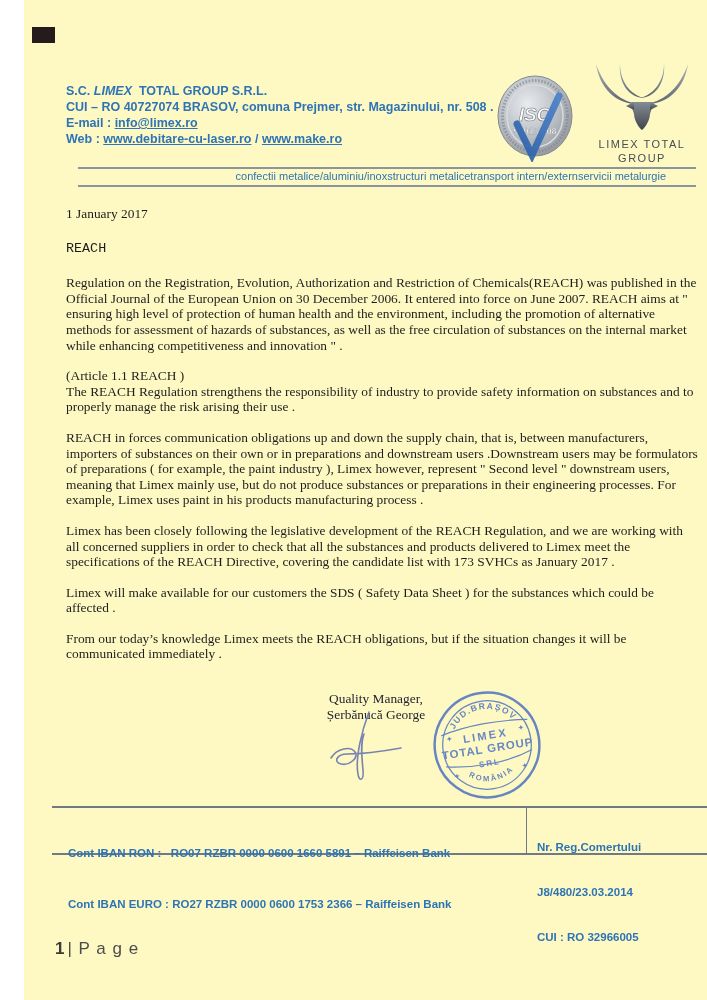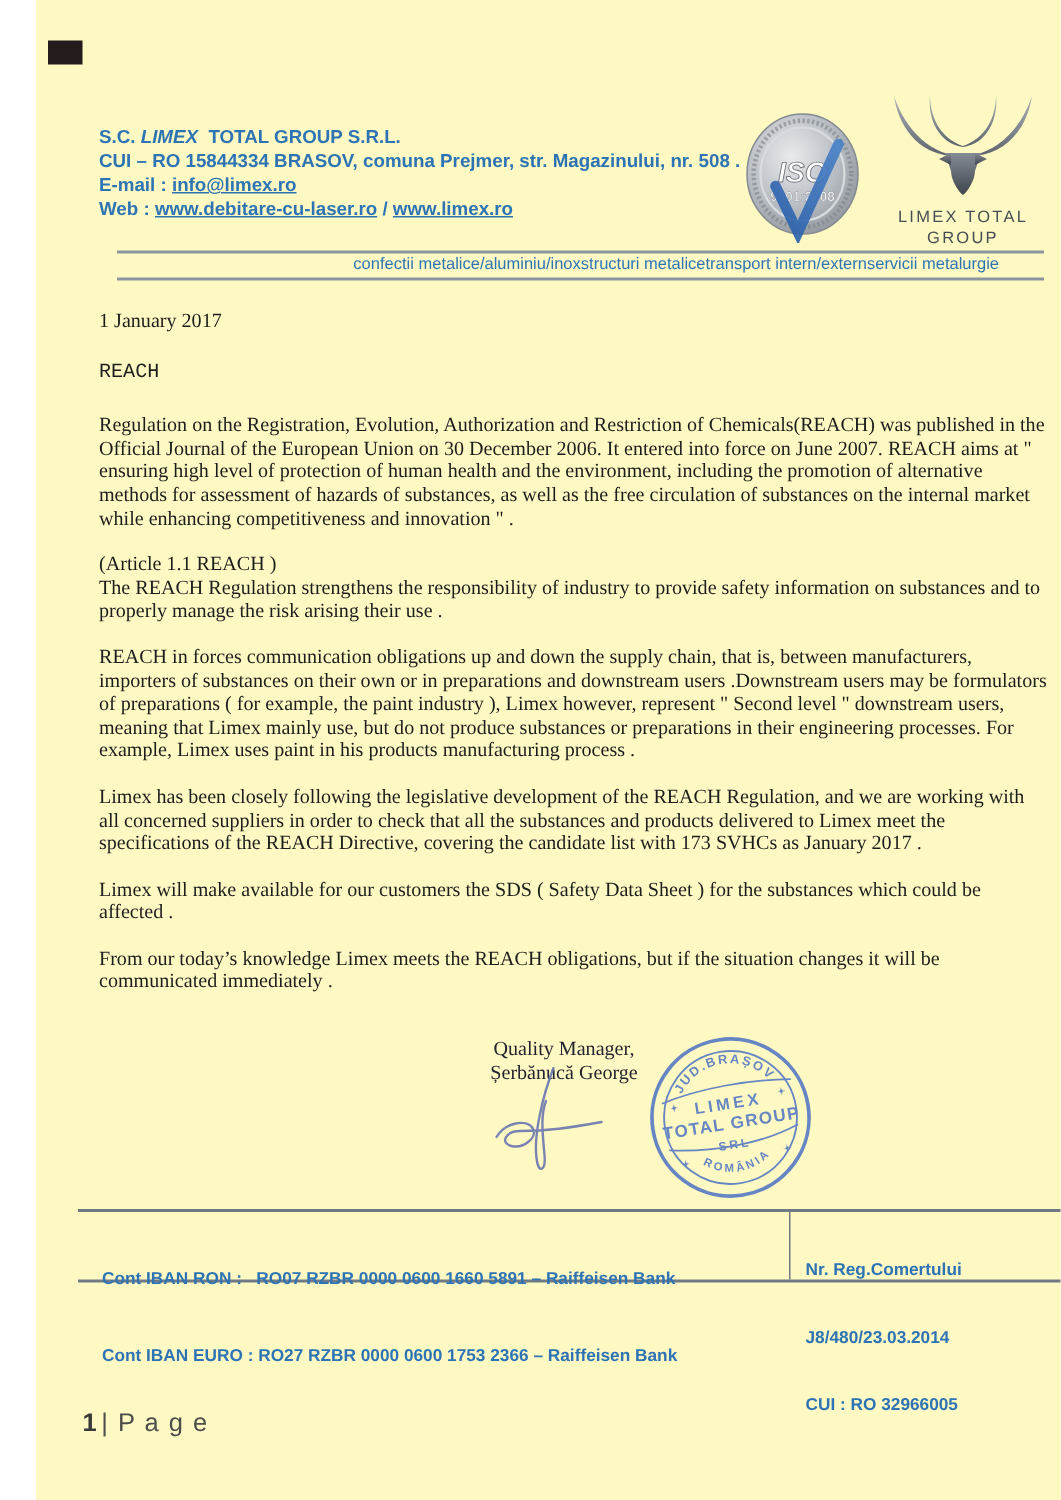--- a/index.html
+++ b/index.html
@@ -83,23 +83,23 @@
 </style>
 </head>
 <body>
 
 <div class="page">
 
   <div class="corner-mark"></div>
 
   <div class="header-info">
     <div class="line"><span>S.C. </span><span class="company-name-italic">LIMEX</span><span>  TOTAL GROUP S.R.L.</span></div>
-    <div class="line">CUI – RO 15844334 BRASOV, comuna Prejmer, str. Magazinului, nr. 508 .</div>
+    <div class="line">CUI – RO 40727074 BRASOV, comuna Prejmer, str. Magazinului, nr. 508 .</div>
     <div class="line"><span>E-mail : </span><span class="hlink">info@limex.ro</span></div>
-    <div class="line"><span>Web : </span><span class="hlink">www.debitare-cu-laser.ro</span><span> / </span><span class="hlink">www.limex.ro</span></div>
+    <div class="line"><span>Web : </span><span class="hlink">www.debitare-cu-laser.ro</span><span> / </span><span class="hlink">www.make.ro</span></div>
   </div>
 
   <div class="iso-badge">
     <svg width="80" height="88" viewBox="0 0 80 88">
       <defs>
         <radialGradient id="silver" cx="40%" cy="35%" r="75%">
           <stop offset="0%" stop-color="#e9ebed"></stop>
           <stop offset="55%" stop-color="#b9bec4"></stop>
           <stop offset="100%" stop-color="#8b9097"></stop>
         </radialGradient>

